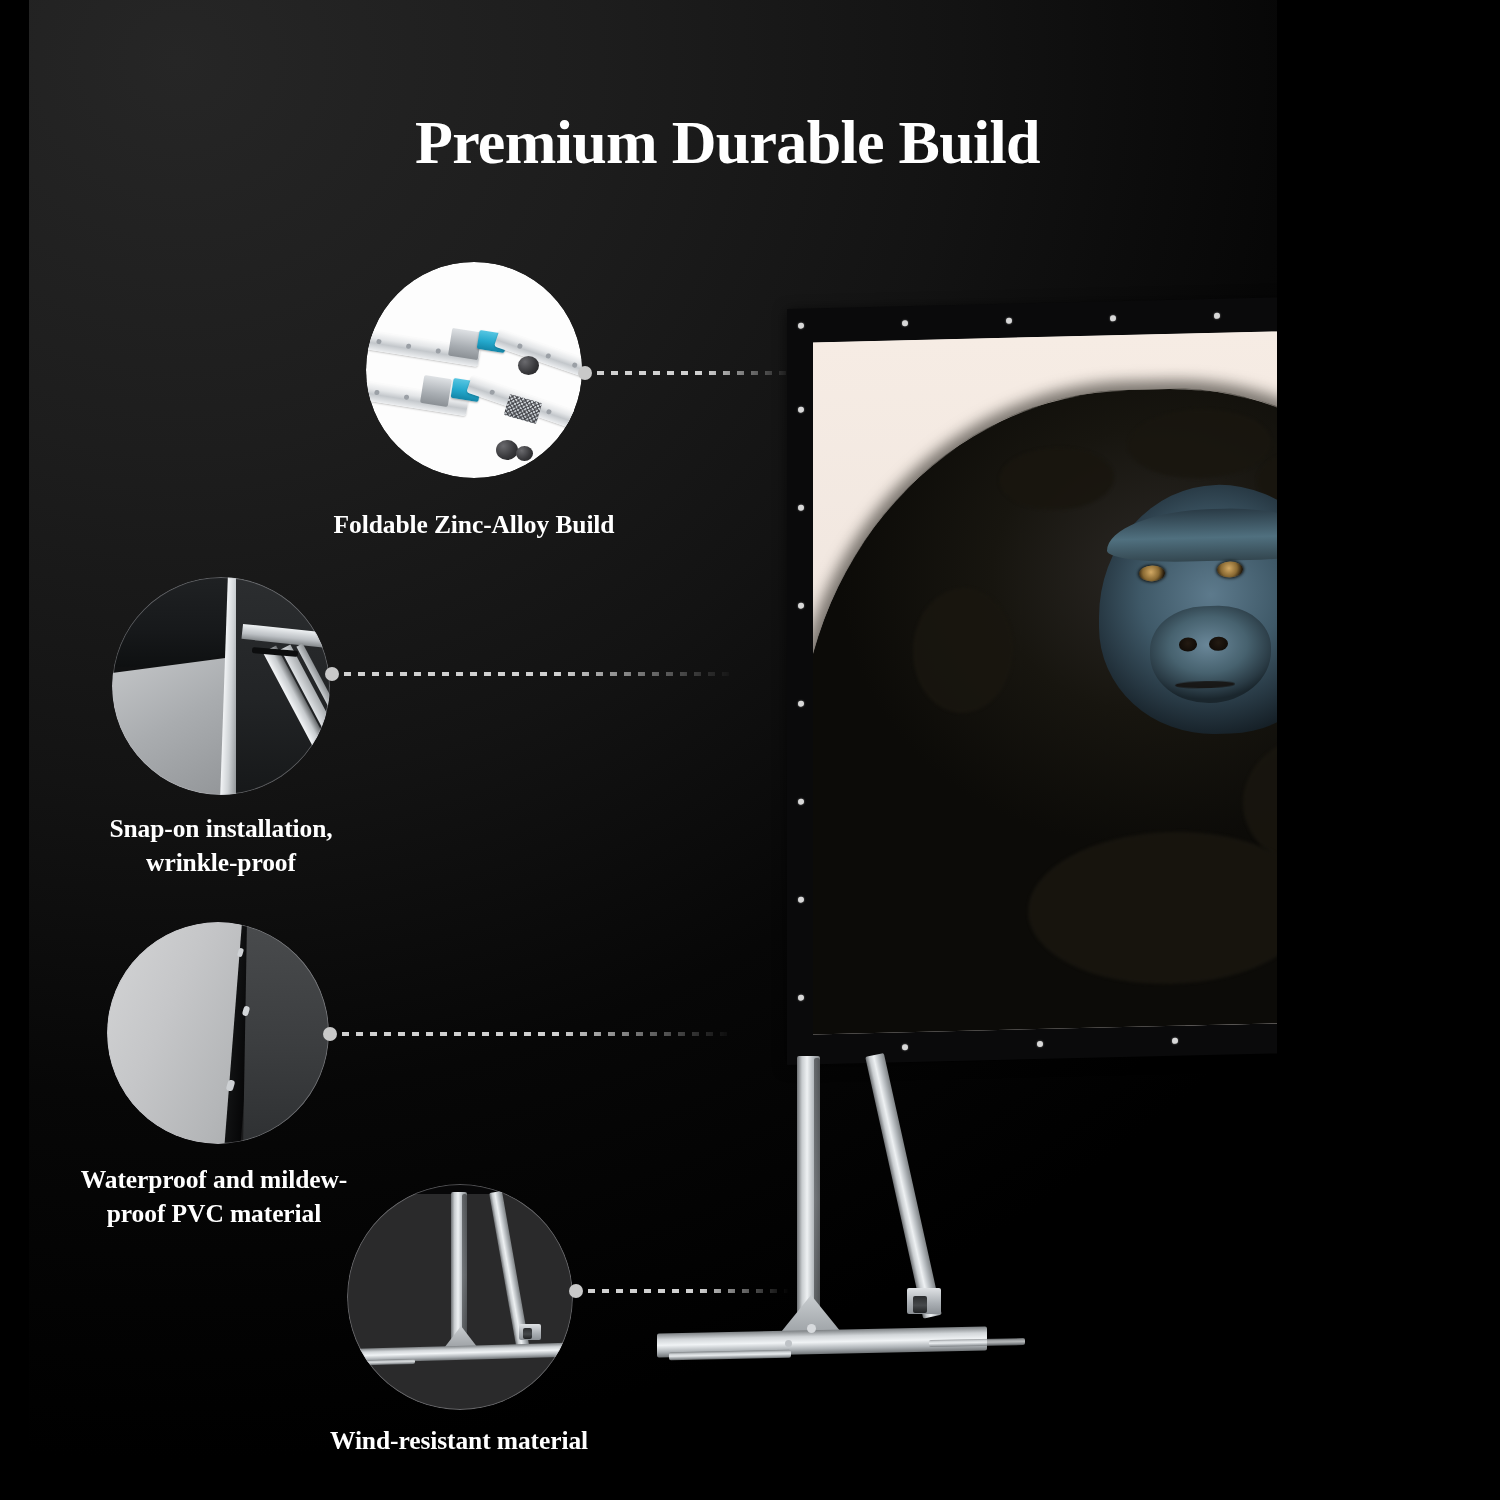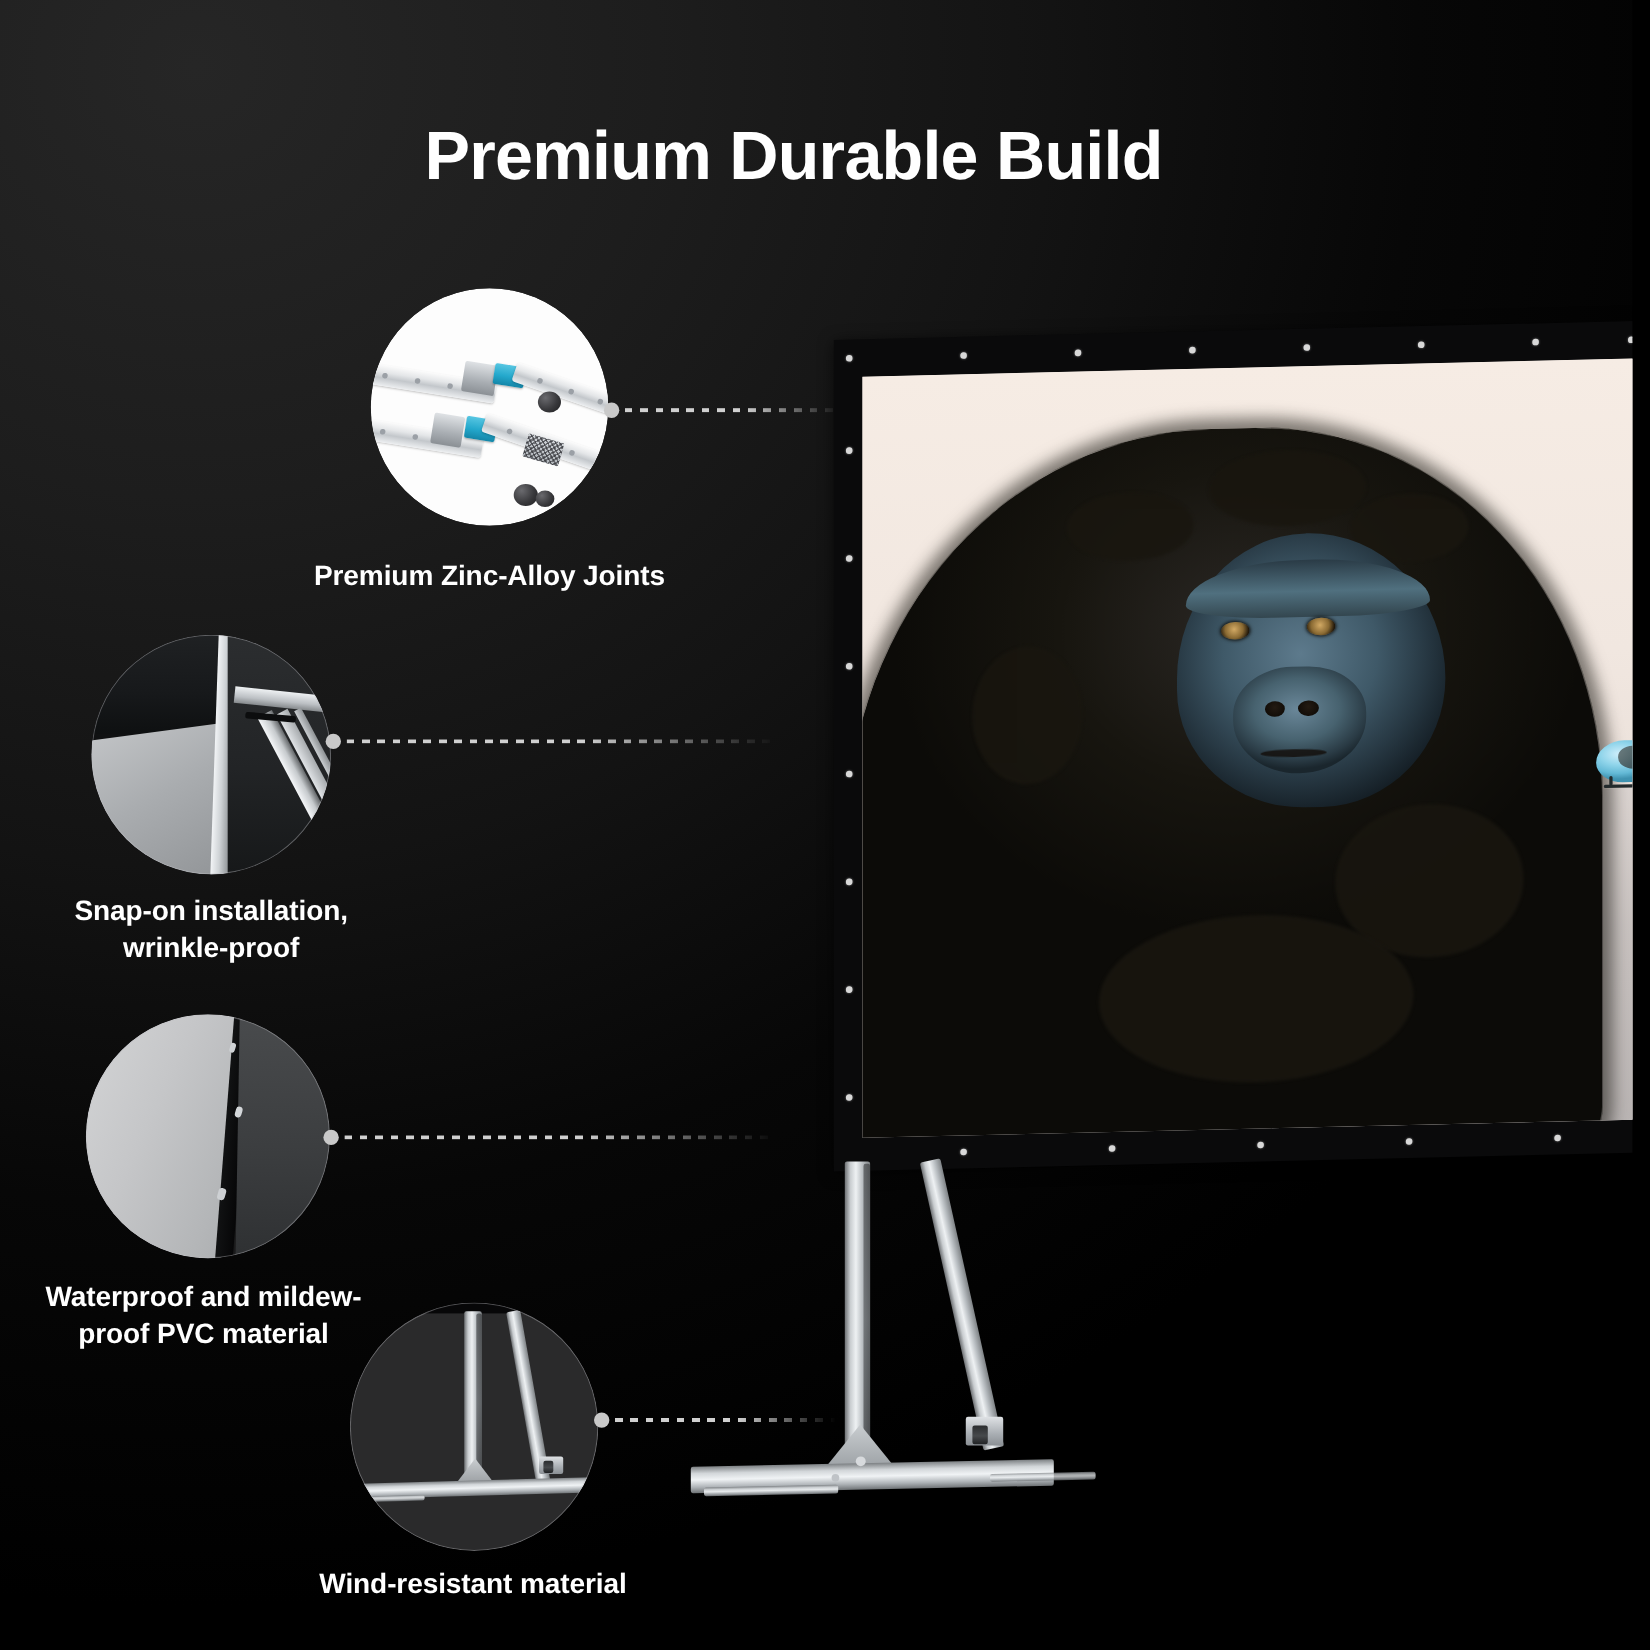--- a/index.html
+++ b/index.html
@@ -2,26 +2,27 @@
 <html><head>
 <meta charset="utf-8">
 <style>
   html, body {
     margin: 0;
     padding: 0;
     background: #000;
   }
   #page {
     position: relative;
-    width: 1484px;
+    width: 1248px;
     height: 1500px;
     overflow: hidden;
     background:
       radial-gradient(ellipse 1500px 1400px at 12% 4%, #262626 0%, #1d1d1d 28%, #131313 52%, #070707 74%, #000000 100%);
-    font-family: Liberation Sans, sans-serif;
+    font-family: Liberation Serif, serif;
+    margin-left: 29px;
     -webkit-font-smoothing: antialiased;
   }
 
   
   #title {
     position: absolute;
     left: 386px;
     top: 66px;
     width: 900px;
     color: #ffffff;
@@ -429,21 +430,21 @@
         </div>
         <div class="mesh" style="left:140px;top:136px;width:34px;height:22px;transform:rotate(16deg);"></div>
         <div class="knob" style="left:130px;top:178px;width:22px;height:20px;"></div>
         <div class="knob" style="left:150px;top:184px;width:17px;height:15px;"></div>
       </div>
     </div>
     <div class="conn" style="left:549px;top:366px;width:215px;">
       <span class="dot"></span>
       <span class="dashline"></span>
     </div>
-    <div class="cap" style="left:195px;top:508px;width:500px;">Premium Zinc-Alloy Joints</div>
+    <div class="cap" style="left:195px;top:508px;width:500px;">Foldable Zinc-Alloy Build</div>
   </div>
 
   <div class="callout">
     <div class="circle" id="c2">
       <div class="circle-inner">
 
         <div style="position:absolute;left:-10px;top:-6px;width:150px;height:96px;
                     background:linear-gradient(to bottom,#202224 0%,#17191b 60%,#0e1011 100%);
                     border-radius:0 0 58% 6%;"></div>
 

